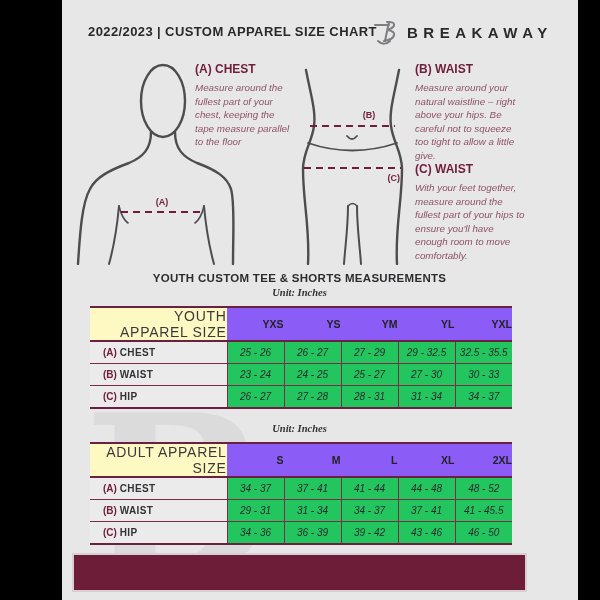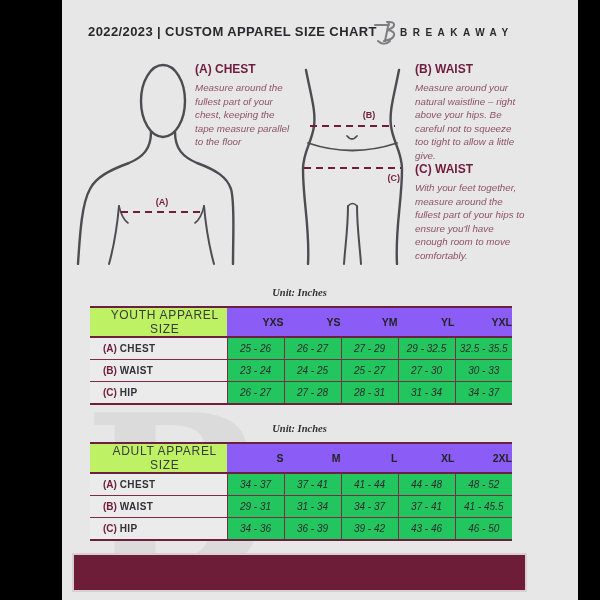--- a/index.html
+++ b/index.html
@@ -5,39 +5,39 @@
   html,body{margin:0;padding:0;background:#000;}
   .stage{position:relative;width:600px;height:600px;background:#000;overflow:hidden;
          font-family:"Liberation Sans",sans-serif;}
   .page{position:absolute;left:62px;top:0;width:516px;height:600px;background:#e7e7e8;overflow:hidden;}
 
   
   .hdr-title{position:absolute;left:26px;top:24px;font-size:13px;font-weight:bold;
              color:#29292b;letter-spacing:.4px;white-space:nowrap;}
   .logo-wrap{position:absolute;left:310px;top:17px;width:150px;height:30px;display:flex;align-items:center;}
   .logo-mark{width:28px;height:28px;flex:0 0 auto;}
-  .brand{font-size:10px;font-weight:bold;color:#2a2a2c;letter-spacing:5.5px;white-space:nowrap;}
+  .brand{margin-left:7px;font-size:15px;font-weight:bold;color:#2a2a2c;letter-spacing:5.5px;white-space:nowrap;}
 
   
   .figure{position:absolute;}
   .guide-block{position:absolute;}
   .sec-heading{font-size:12px;font-weight:bold;color:#6f1d3a;margin:0 0 5px 0;}
   .sec-body{font-size:9.8px;font-style:italic;color:#8e5164;line-height:1.38;margin:0;}
 
   
   .tbl-title{position:absolute;left:0;width:475px;text-align:center;font-size:11.5px;
              font-weight:bold;color:#2c2c2e;letter-spacing:.3px;}
   .tbl-unit{position:absolute;left:0;width:475px;text-align:center;font-size:10.5px;
             font-style:italic;font-weight:bold;color:#323234;font-family:Liberation Serif, serif;}
   table.size-table{position:absolute;left:28px;width:422px;border-collapse:collapse;
             border-top:2px solid #6b2040;border-bottom:2px solid #6b2040;table-layout:fixed;}
   table.size-table th,table.size-table td{height:21px;padding:0;border-bottom:1.5px solid #7d2c48;}
   table.size-table col.c-label{width:137px;}
-  table.size-table th.label-h{background:#bef264;text-align:center;padding-left:13px;
-            font-size:12px;font-weight:normal;color:#3a3a3d;letter-spacing:.7px;}
+  table.size-table th.label-h{background:#fef9c3;text-align:right;padding-left:13px;
+            font-size:14px;font-weight:normal;color:#3a3a3d;letter-spacing:.7px;}
   table.size-table th.size-h{background:#8b5cf6;font-size:10.5px;font-weight:bold;color:#232325;
             border-left:1px solid #8b5cf6;text-align:right;}
   table.size-table td.row-label{background:#ebebec;text-align:left;padding-left:13px;font-size:10px;}
   table.size-table td.val{background:#22c55e;text-align:center;font-size:10px;color:#2b2b2e;
             border-left:1px solid #7d2c48;font-style:italic;}
   .pfx{font-weight:bold;color:#6f1d3a;}
   .row-name{color:#323235;letter-spacing:.4px;font-weight:bold;}
   thead tr th{border-bottom:2px solid #6b2040 !important;}
 
   
@@ -104,20 +104,21 @@
     </div>
     <div class="guide-block" style="left:353px;top:62px;width:112px;">
       <p class="sec-heading">(B) WAIST</p>
       <p class="sec-body">Measure around your natural waistline – right above your hips. Be careful not to squeeze too tight to allow a little give.</p>
     </div>
     <div class="guide-block" style="left:353px;top:162px;width:112px;">
       <p class="sec-heading">(C) WAIST</p>
       <p class="sec-body">With your feet together, measure around the fullest part of your hips to ensure you'll have enough room to move comfortably.</p>
     </div>
 
+    <div class="tbl-title" style="top:272px;">YOUTH CUSTOM TEE &amp; SHORTS MEASUREMENTS</div>
     <div class="tbl-unit" style="top:287px;">Unit: Inches</div>
     <table class="size-table" style="top:306px;">
       <colgroup>
           <col class="c-label">
           <col>
           <col>
           <col>
           <col>
           <col>
         </colgroup>

